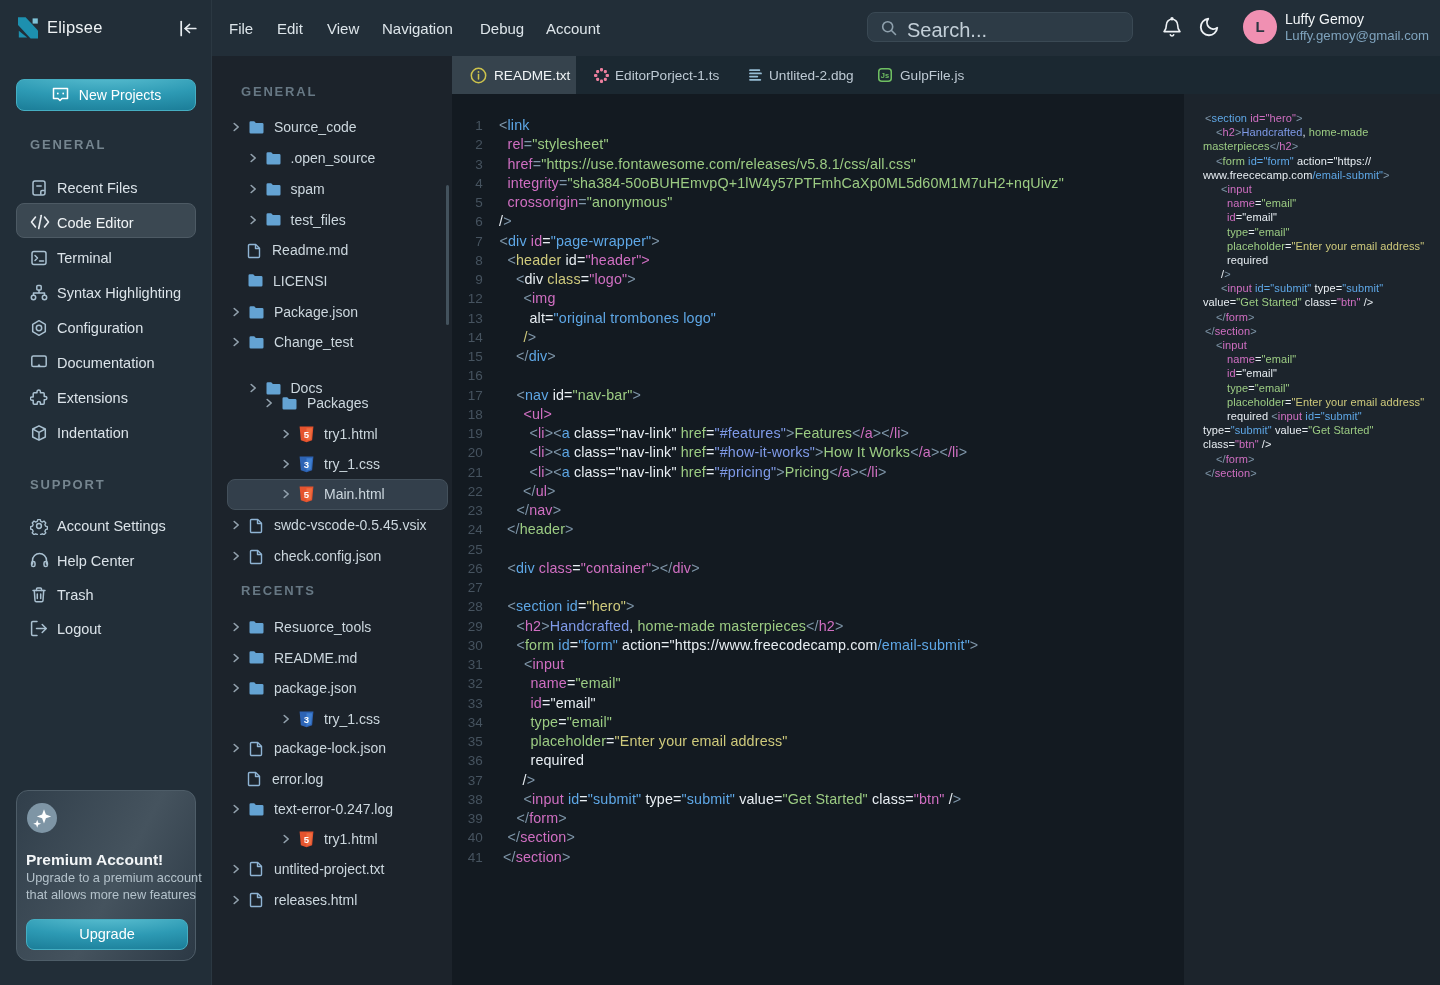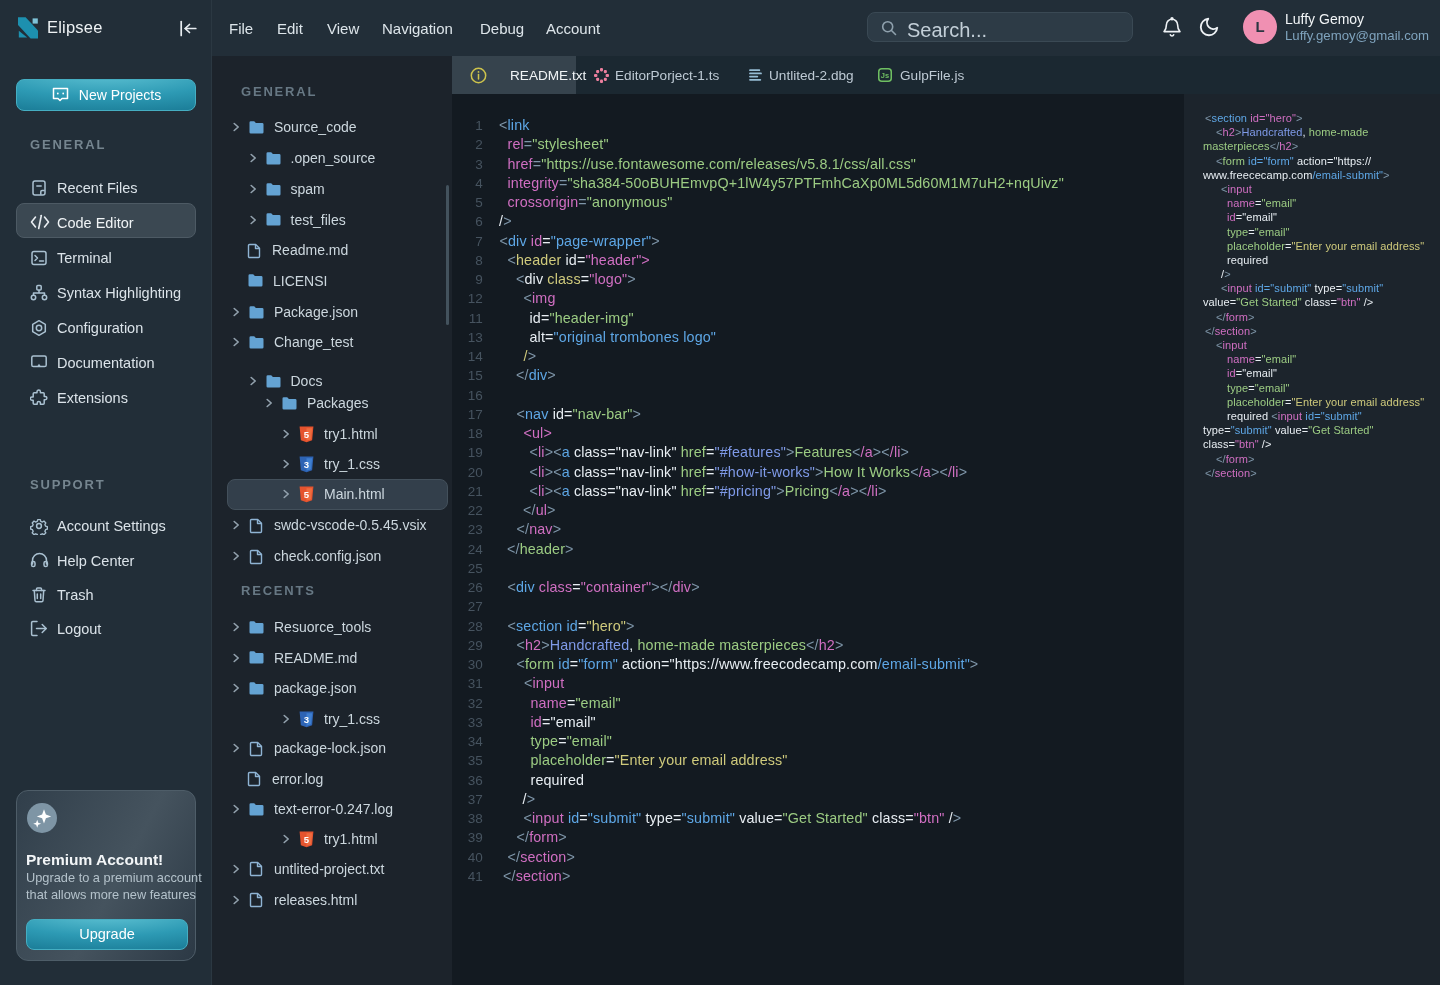--- a/index.html
+++ b/index.html
@@ -51,21 +51,21 @@
 .trow .ficon { width:17px; height:17px; margin-right:9px; flex:none; }
 .trow .tlbl { font-size:14px; color:#ccd7de; white-space:nowrap; }
 #treesel { position:absolute; left:15px; top:423px; width:221px; height:31px; background:#333f4b; border:1px solid #43505b; border-radius:8px; }
 #treescroll { position:absolute; left:234px; top:129px; width:3px; height:140px; background:#43525d; border-radius:2px; }
 
 
 .tab { position:absolute; top:0; height:38px; display:flex; align-items:center; }
 .tab .ticon { margin-right:7px; flex:none; }
 .tab .tname { font-size:13.6px; color:#becad4; white-space:nowrap; }
 #tab1 { left:0; width:124px; background:#36434d; padding-left:18px; }
-#tab1 .tname { color:#f0f4f6;margin-left:16px; }
+#tab1 .tname { color:#f0f4f6; }
 
 
 #code { position:absolute; left:0; top:22px; width:732px; }
 .cl { height:19.25px; line-height:19.25px; font-size:14.3px; letter-spacing:0.15px; white-space:pre; position:relative; }
 .ln { position:absolute; left:0; top:0; width:31px; text-align:right; color:#46535f; font-size:13.5px; }
 .ct { position:absolute; top:0; }
 .g { color:#7e95a8; } .b { color:#5ea7e6; } .p { color:#d06fc2; } .gr { color:#9ccc83; }
 .y { color:#cfca7c; } .w { color:#e8eef3; } .bp { color:#7f9ae8; }
 
 
@@ -131,20 +131,27 @@
           <path d="M9 9.8 l1.8 2.7 h-3.6 z" fill="#aac1d1" stroke="none"></path>
         </svg>
       <span class="lbl">Documentation</span>
     </div>
     <div class="navrow" style="top:324px">
       <svg width="18" height="18" viewBox="0 0 18 18" fill="none" stroke="#aac1d1" stroke-width="1.5" stroke-linejoin="round">
           <path d="M7 2.8 a1.7 1.7 0 0 1 3.4 0 v1 h2.8 a1 1 0 0 1 1 1 v2.6 h1 a1.7 1.7 0 0 1 0 3.4 h-1 v3.4 a1 1 0 0 1 -1 1 h-2.8 v-1.2 a1.6 1.6 0 0 0 -3.2 0 v1.2 h-3 a1 1 0 0 1 -1 -1 v-3 h-1.2 a1.65 1.65 0 0 1 0 -3.3 h1.2 v-3.1 a1 1 0 0 1 1 -1 h2.8 z"></path>
         </svg>
       <span class="lbl">Extensions</span>
     </div>
+    <div class="navrow" style="top:359px">
+      <svg width="18" height="18" viewBox="0 0 18 18" fill="none" stroke="#aac1d1" stroke-width="1.5" stroke-linejoin="round">
+          <path d="M9 1.8 l6.3 3.2 v8 L9 16.2 L2.7 13 v-8 z"></path>
+          <path d="M2.9 5.2 L9 8.4 L15.1 5.2 M9 8.4 V16"></path>
+        </svg>
+      <span class="lbl">Indentation</span>
+    </div>
     <div class="sechead" style="top:421px">SUPPORT</div>
     <div class="navrow" style="top:487px">
       <svg width="19" height="17" viewBox="0 0 19 17" fill="none" stroke="#aac1d1" stroke-width="1.5" stroke-linejoin="round" stroke-linecap="round">
           <path d="M2.5 12 v-3.5 a7 7 0 0 1 14 0 V12"></path>
           <rect x="1.6" y="9.5" width="3.4" height="5" rx="1.6"></rect>
           <rect x="14" y="9.5" width="3.4" height="5" rx="1.6"></rect>
         </svg>
       <span class="lbl">Help Center</span>
     </div>
     <div class="navrow" style="top:452px">
@@ -246,21 +253,21 @@
       </div>
     <div class="trow" style="left:19px;top:271.3px">
         <svg class="chev" width="10" height="10" viewBox="0 0 10 10" fill="none" stroke="#93a2ae" stroke-width="1.6" stroke-linecap="round" stroke-linejoin="round">
           <path d="M3.2 1.5 L7.2 5 L3.2 8.5"></path>
         </svg>
         <svg class="ficon" width="17" height="17" viewBox="0 0 17 17">
           <path d="M1.5 3.5 a1.3 1.3 0 0 1 1.3 -1.3 h3.4 l1.7 1.8 h6.3 a1.3 1.3 0 0 1 1.3 1.3 v8 a1.3 1.3 0 0 1 -1.3 1.3 h-11.4 a1.3 1.3 0 0 1 -1.3 -1.3 z" fill="#64a3d3"></path>
         </svg>
         <span class="tlbl">Change_test</span>
       </div>
-    <div class="trow" style="left:35.5px;top:310px">
+    <div class="trow" style="left:35.5px;top:317px">
         <svg class="chev" width="10" height="10" viewBox="0 0 10 10" fill="none" stroke="#93a2ae" stroke-width="1.6" stroke-linecap="round" stroke-linejoin="round">
           <path d="M3.2 1.5 L7.2 5 L3.2 8.5"></path>
         </svg>
         <svg class="ficon" width="17" height="17" viewBox="0 0 17 17">
           <path d="M1.5 3.5 a1.3 1.3 0 0 1 1.3 -1.3 h3.4 l1.7 1.8 h6.3 a1.3 1.3 0 0 1 1.3 1.3 v8 a1.3 1.3 0 0 1 -1.3 1.3 h-11.4 a1.3 1.3 0 0 1 -1.3 -1.3 z" fill="#64a3d3"></path>
         </svg>
         <span class="tlbl">Docs</span>
       </div>
     <div class="trow" style="left:52px;top:332.4px">
         <svg class="chev" width="10" height="10" viewBox="0 0 10 10" fill="none" stroke="#93a2ae" stroke-width="1.6" stroke-linecap="round" stroke-linejoin="round">
@@ -466,21 +473,20 @@
       <div class="cl"><span class="ln">1</span><span class="ct" style="left:47.0px"><i class="g">&lt;</i><i class="b">link</i></span></div>
       <div class="cl"><span class="ln">2</span><span class="ct" style="left:55.5px"><i class="p">rel</i><i class="g">=</i><i class="gr">"stylesheet"</i></span></div>
       <div class="cl"><span class="ln">3</span><span class="ct" style="left:55.5px"><i class="p">href</i><i class="g">=</i><i class="gr">"https://use.fontawesome.com/releases/v5.8.1/css/all.css"</i></span></div>
       <div class="cl"><span class="ln">4</span><span class="ct" style="left:55.5px"><i class="p">integrity</i><i class="g">=</i><i class="gr">"sha384-50oBUHEmvpQ+1lW4y57PTFmhCaXp0ML5d60M1M7uH2+nqUivz"</i></span></div>
       <div class="cl"><span class="ln">5</span><span class="ct" style="left:55.5px"><i class="p">crossorigin</i><i class="g">=</i><i class="gr">"anonymous"</i></span></div>
       <div class="cl"><span class="ln">6</span><span class="ct" style="left:47.0px"><i class="w">/</i><i class="g">&gt;</i></span></div>
       <div class="cl"><span class="ln">7</span><span class="ct" style="left:47.5px"><i class="g">&lt;</i><i class="b">div</i><i class="w"> </i><i class="p">id</i><i class="w">=</i><i class="b">"page-wrapper"</i><i class="g">&gt;</i></span></div>
       <div class="cl"><span class="ln">8</span><span class="ct" style="left:55.5px"><i class="g">&lt;</i><i class="y">header</i><i class="w"> id=</i><i class="p">"header"</i><i class="p">&gt;</i></span></div>
       <div class="cl"><span class="ln">9</span><span class="ct" style="left:64.0px"><i class="g">&lt;</i><i class="w">div</i><i class="w"> </i><i class="y">class</i><i class="w">=</i><i class="p">"logo"</i><i class="g">&gt;</i></span></div>
       <div class="cl"><span class="ln">12</span><span class="ct" style="left:71.5px"><i class="g">&lt;</i><i class="p">img</i></span></div>
-      <div class="cl"><span class="ln">11</span><span class="ct" style="left:77.5px"><i class="w">id=</i><i class="gr">"header-img"</i></span></div>
       <div class="cl"><span class="ln">13</span><span class="ct" style="left:77.5px"><i class="w">alt=</i><i class="b">"original trombones logo"</i></span></div>
       <div class="cl"><span class="ln">14</span><span class="ct" style="left:71.5px"><i class="y">/</i><i class="g">&gt;</i></span></div>
       <div class="cl"><span class="ln">15</span><span class="ct" style="left:64.0px"><i class="g">&lt;/</i><i class="b">div</i><i class="g">&gt;</i></span></div>
       <div class="cl"><span class="ln">16</span><span class="ct" style="left:47.0px"></span></div>
       <div class="cl"><span class="ln">17</span><span class="ct" style="left:64.5px"><i class="g">&lt;</i><i class="b">nav</i><i class="w"> id=</i><i class="gr">"nav-bar"</i><i class="g">&gt;</i></span></div>
       <div class="cl"><span class="ln">18</span><span class="ct" style="left:71.5px"><i class="p">&lt;ul&gt;</i></span></div>
       <div class="cl"><span class="ln">19</span><span class="ct" style="left:77.5px"><i class="g">&lt;</i><i class="p">li</i><i class="g">&gt;</i><i class="g">&lt;</i><i class="b">a</i><i class="w"> class="nav-link" </i><i class="gr">href</i><i class="w">=</i><i class="bp">"#features"</i><i class="g">&gt;</i><i class="gr">Features</i><i class="g">&lt;</i><i class="p">/a</i><i class="g">&gt;</i><i class="g">&lt;</i><i class="p">/li</i><i class="g">&gt;</i></span></div>
       <div class="cl"><span class="ln">20</span><span class="ct" style="left:77.5px"><i class="g">&lt;</i><i class="p">li</i><i class="g">&gt;</i><i class="g">&lt;</i><i class="b">a</i><i class="w"> class="nav-link" </i><i class="gr">href</i><i class="w">=</i><i class="bp">"#how-it-works"</i><i class="g">&gt;</i><i class="gr">How It Works</i><i class="g">&lt;</i><i class="p">/a</i><i class="g">&gt;</i><i class="g">&lt;</i><i class="p">/li</i><i class="g">&gt;</i></span></div>
       <div class="cl"><span class="ln">21</span><span class="ct" style="left:77.5px"><i class="g">&lt;</i><i class="p">li</i><i class="g">&gt;</i><i class="g">&lt;</i><i class="b">a</i><i class="w"> class="nav-link" </i><i class="gr">href</i><i class="w">=</i><i class="bp">"#pricing"</i><i class="g">&gt;</i><i class="gr">Pricing</i><i class="g">&lt;</i><i class="p">/a</i><i class="g">&gt;</i><i class="g">&lt;</i><i class="p">/li</i><i class="g">&gt;</i></span></div>
       <div class="cl"><span class="ln">22</span><span class="ct" style="left:71.0px"><i class="g">&lt;/</i><i class="p">ul</i><i class="g">&gt;</i></span></div>

